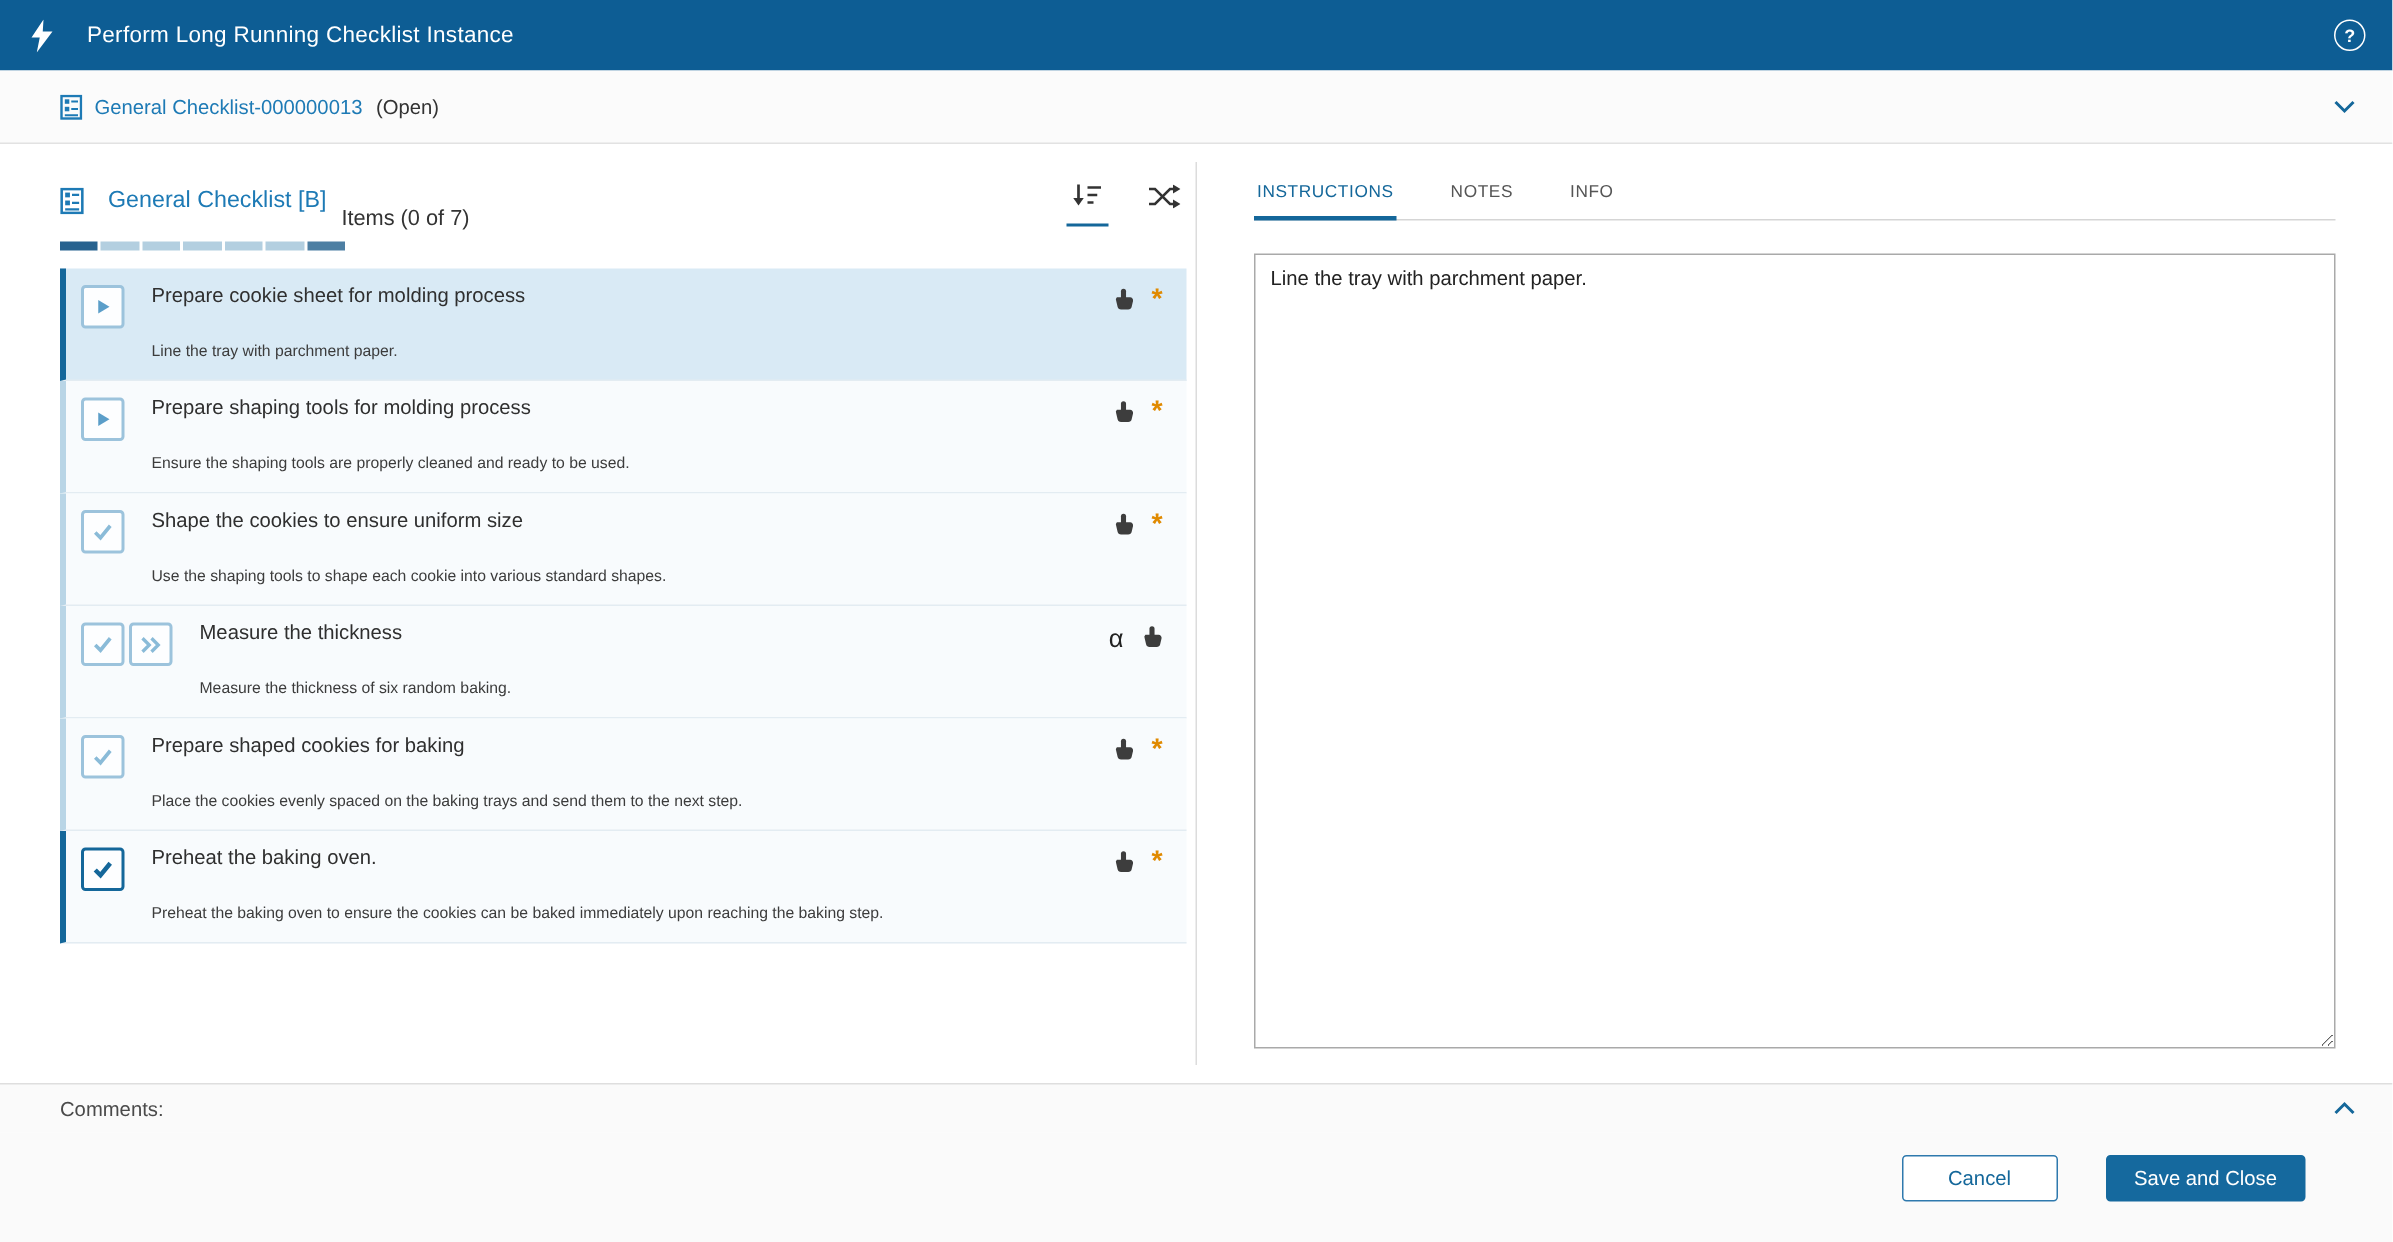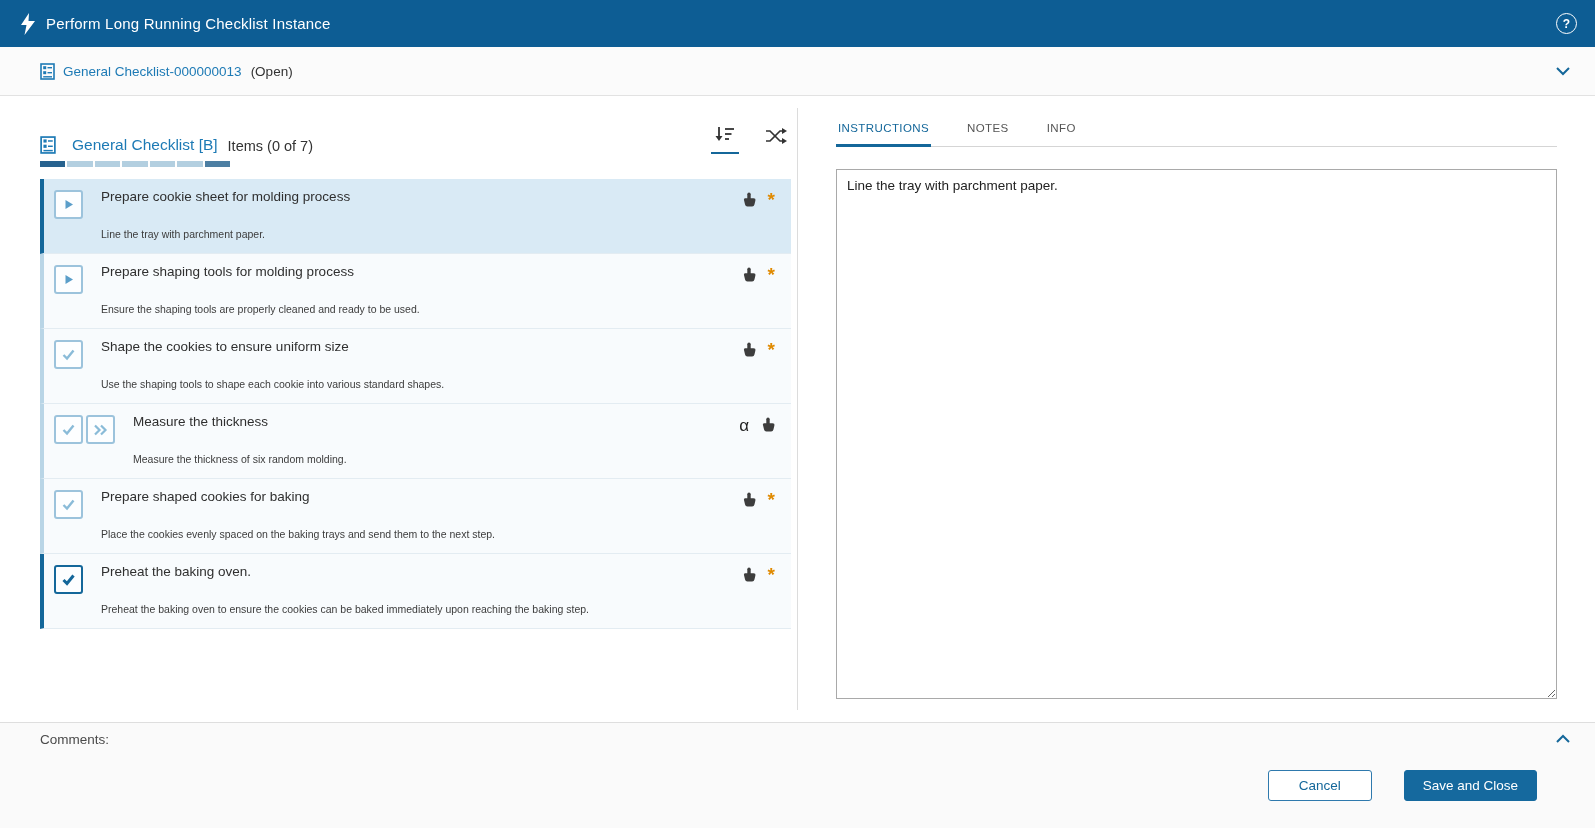--- a/index.html
+++ b/index.html
@@ -4,21 +4,21 @@
 <style>
   * { margin:0; padding:0; box-sizing:border-box; }
   html,body { width:1595px; height:828px; overflow:hidden; background:#fff;
     font-family:"Liberation Sans", sans-serif; color:#333; }
   .app { display:flex; flex-direction:column; width:1595px; height:828px; }
 
   
   .topbar { height:47px; background:#0d5d94; display:flex; align-items:center;
     padding:0 18px 0 20px; flex:0 0 auto; }
   .topbar .bolt { width:16px; height:22px; margin-right:10px; }
-  .topbar .title { color:#fff; font-size:15px; letter-spacing:.2px; }
+  .topbar .title { color:#fff; font-size:15px; letter-spacing:.2px;margin-left:12px; }
   .topbar .spacer { flex:1; }
   .help-btn { width:21px; height:21px; border:1.6px solid #fff; border-radius:50%;
     color:#fff; font-size:12px; font-weight:bold; display:flex; align-items:center;
     justify-content:center; cursor:pointer; }
 
   
   .crumbbar { height:49px; background:#fbfbfb; border-bottom:1px solid #e2e2e2;
     display:flex; align-items:center; padding:0 20px 0 40px; flex:0 0 auto; }
   .doc-icon { width:15px; height:17px; margin-right:8px; flex:0 0 auto; }
   .crumb-link { color:#1d7ab5; font-size:13.5px; cursor:pointer; }
@@ -26,21 +26,21 @@
   .crumbbar .spacer { flex:1; }
   .chev-btn { cursor:pointer; display:flex; align-items:center; padding:4px; }
 
   
   .content { flex:1; display:flex; min-height:0; }
   .left-panel { flex:0 0 797px; padding:0 6px 0 40px; }
   .vdivider { width:1px; background:#dcdcdc; margin:12px 0; }
   .right-panel { flex:1; padding:0 38px; }
 
   
-  .panel-header { margin-top:18px; display:flex; align-items:flex-end; }
+  .panel-header { margin-top:18px; display:flex; align-items:center; }
   .panel-header .doc-icon { width:16px; height:18px; }
   .panel-title { color:#1d7ab5; font-size:15.5px; margin-right:10px; }
   .items-count { color:#333; font-size:14.5px;margin-top:24px; }
   .panel-header .spacer { flex:1; }
   .icon-btn { padding:4px 4px 6px 4px; margin-left:22px; cursor:pointer; }
   .icon-btn.active { border-bottom:2px solid #14679a; }
 
   
   .progress { display:flex; gap:2px; margin-top:7px; height:6px; width:190px; }
   .progress .seg { flex:1; }
@@ -260,21 +260,21 @@
       </div>
       <div class="box chevron-box">
         <svg width="15" height="14" viewBox="0 0 15 14">
           <polyline points="2,2.5 6.5,7 2,11.5" fill="none" stroke="#8abbd8" stroke-width="2.2"></polyline>
           <polyline points="8,2.5 12.5,7 8,11.5" fill="none" stroke="#8abbd8" stroke-width="2.2"></polyline>
         </svg>
       </div>
     </div>
     <div class="texts">
       <div class="item-title">Measure the thickness</div>
-      <div class="item-desc">Measure the thickness of six random molding.</div>
+      <div class="item-desc">Measure the thickness of six random baking.</div>
     </div>
     <div class="icons">
       <span class="alpha-glyph">α</span>
       <span class="thumb">
         <svg width="14" height="15" viewBox="0 0 14 15">
           <rect x="5.3" y="0.5" width="3.4" height="7.5" rx="1.7" fill="#3d3d3d"></rect>
           <path d="M2.6 6.2 h8.8 a2 2 0 0 1 1.95 2.45 l-0.9 3.9 A2.4 2.4 0 0 1 10.1 14.4 H5.4 a2.4 2.4 0 0 1 -2.35 -1.85 l-0.9 -3.9 A2 2 0 0 1 2.6 6.2 Z" fill="#3d3d3d"></path>
         </svg>
       </span>
 

